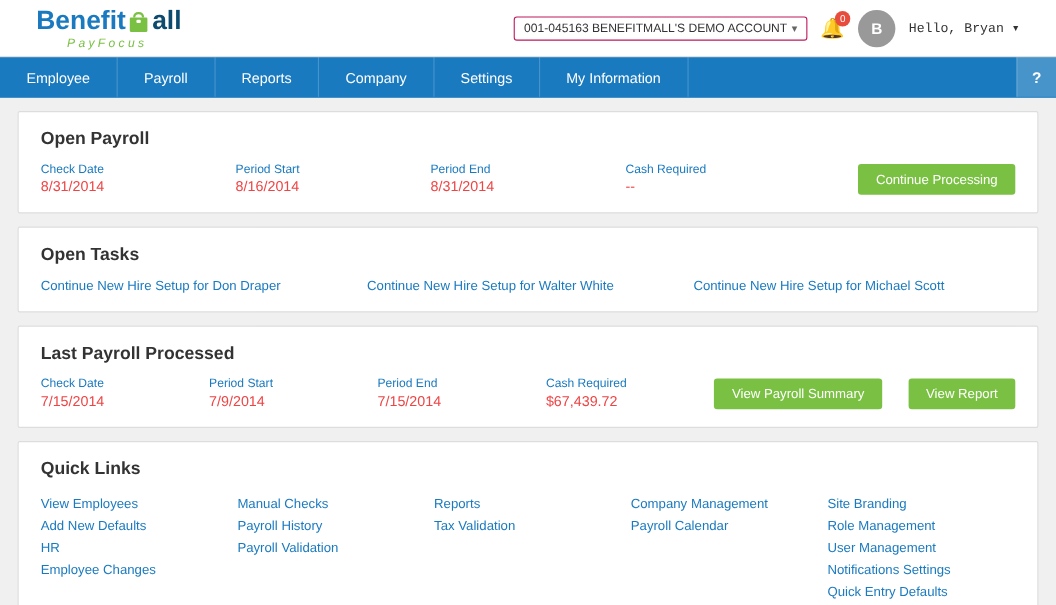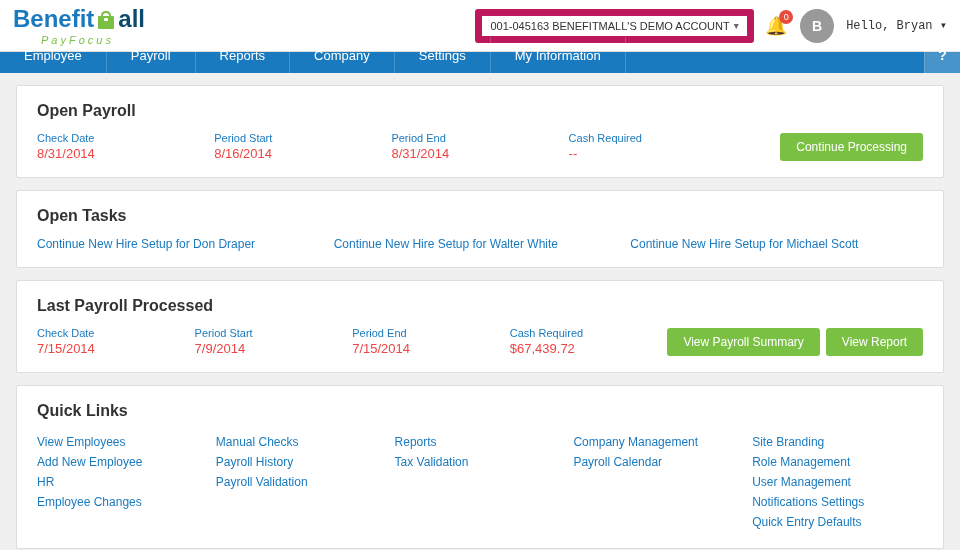--- a/index.html
+++ b/index.html
@@ -1,33 +1,33 @@
 <!DOCTYPE html>
 <html><head>
   <meta charset="utf-8">
   <style>
     * { box-sizing: border-box; margin: 0; padding: 0; }
     body { font-family: Arial, sans-serif; font-size: 13px; color: #333; background: #f0f0f0; width: 960px; }
 
     
     .header {
       background: #fff;
-      padding: 8px 13px;
+      padding: 8px 33px;
       display: flex;
       align-items: center;
       justify-content: space-between;
       border-bottom: 1px solid #ddd;
       height: 52px;
     }
     .logo-area { display: flex; flex-direction: column; align-items: flex-start; }
 
     .header-right { display: flex; align-items: center; gap: 12px; }
     .account-select {
       display: flex; align-items: flex-start; gap: 4px;
-      border: 7px solid #be185d; border-radius: 3px; padding: 4px 8px;
+      border: 1px solid #be185d; border-radius: 3px; padding: 4px 8px;
       font-size: 11px; color: #333; background: #fff; cursor: pointer;
     }
     .account-select .dropdown-arrow { font-size: 10px; color: #666; }
     .notification-bell { position: relative; cursor: pointer; }
     .notification-bell .bell-icon { font-size: 18px; color: #555; }
     .notification-badge {
       position: absolute; top: -5px; right: -5px;
       background: #e74c3c; color: #fff; border-radius: 50%;
       width: 14px; height: 14px; font-size: 9px;
       display: flex; align-items: center; justify-content: center;
@@ -36,22 +36,22 @@
       width: 34px; height: 34px; border-radius: 50%; overflow: hidden;
       background: #999; display: flex; align-items: center; justify-content: center;
       color: #fff; font-size: 14px; font-weight: bold;
     }
     .user-greeting { font-size: 12px; color: #333; cursor: pointer; font-family: Liberation Mono, monospace; }
 
     
     .nav-bar {
       background: #1a7abf;
       display: flex;
-      align-items: flex-end;
-      height: 21px;
+      align-items: flex-start;
+      height: 37px;
     }
     .nav-item {
       color: #fff; font-size: 13px; padding: 0 24px;
       height: 36px; display: flex; align-items: center;
       cursor: pointer; border-right: 1px solid rgba(255,255,255,0.2);
       white-space: nowrap;
     }
     .nav-item:first-child { border-left: none; }
     .nav-help {
       margin-left: auto;
@@ -205,34 +205,34 @@
         <div class="col-value">7/9/2014</div>
       </div>
       <div class="payroll-col">
         <div class="col-label">Period End</div>
         <div class="col-value">7/15/2014</div>
       </div>
       <div class="payroll-col">
         <div class="col-label">Cash Required</div>
         <div class="col-value">$67,439.72</div>
       </div>
-      <div style="flex:1; display:flex; justify-content:flex-end; gap:6px;">
+      <div style="flex:1; display:flex; justify-content:flex-end; gap:24px;">
         <button class="btn-green">View Payroll Summary</button>
         <button class="btn-green">View Report</button>
       </div>
     </div>
   </div>
 
   <div class="card">
     <div class="card-title">Quick Links</div>
     <div class="quick-links-grid">
 
       <div>
         <a class="quick-link">View Employees</a>
-        <a class="quick-link">Add New Employee</a>
+        <a class="quick-link">Add New Defaults</a>
         <a class="quick-link">HR</a>
         <a class="quick-link">Employee Changes</a>
       </div>
 
       <div>
         <a class="quick-link">Manual Checks</a>
         <a class="quick-link">Payroll History</a>
         <a class="quick-link">Payroll Validation</a>
       </div>
 

